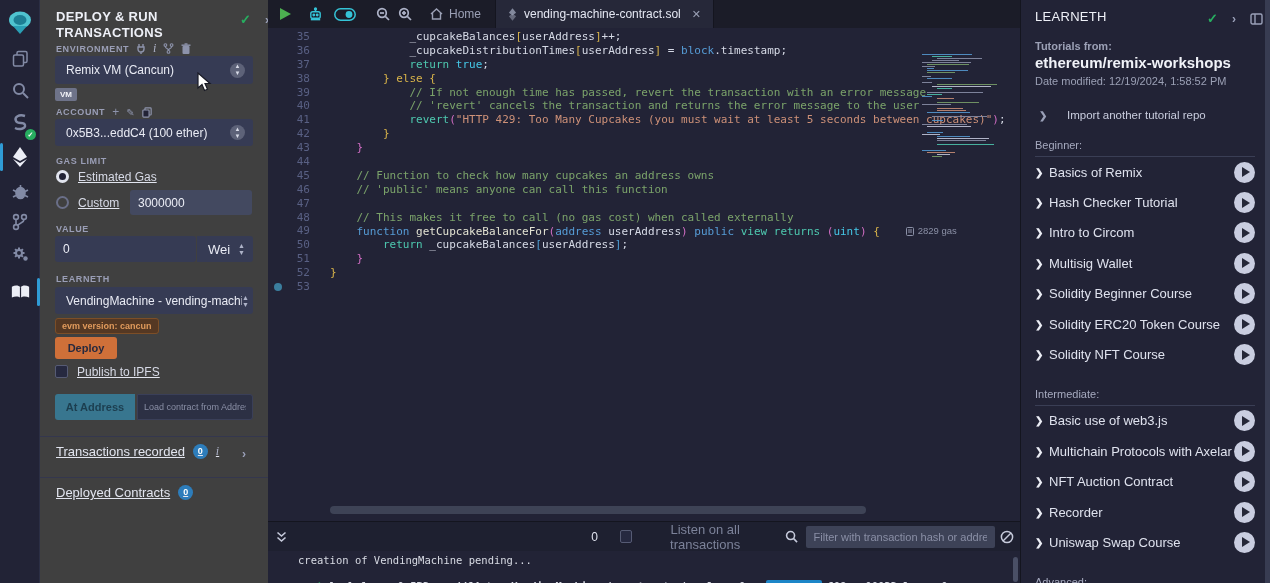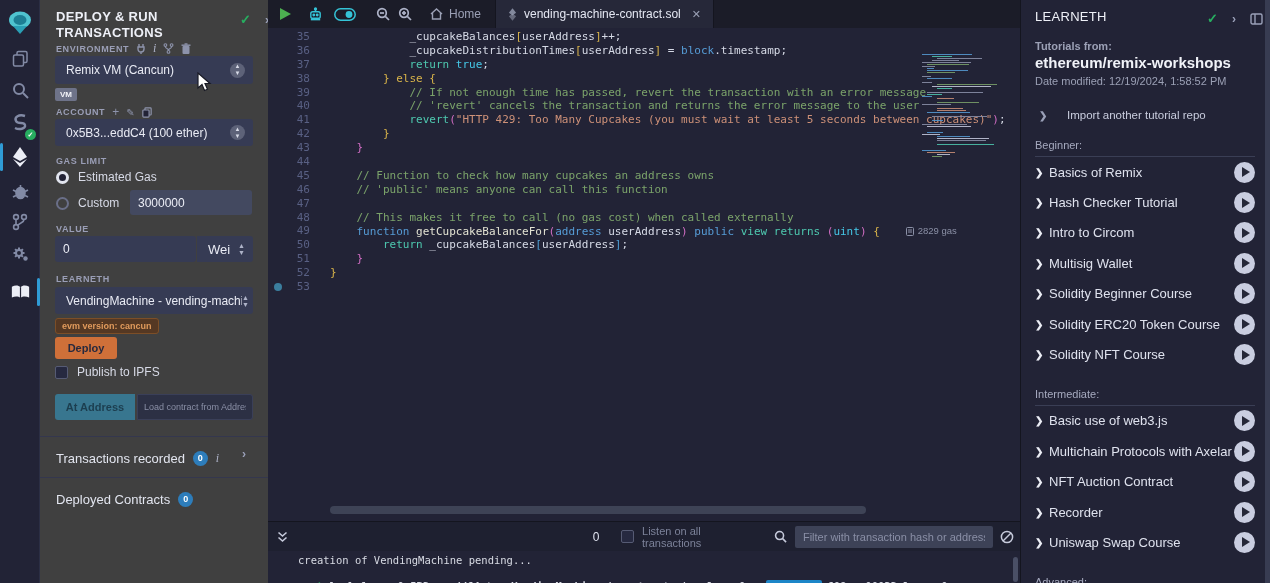--- a/index.html
+++ b/index.html
@@ -36,21 +36,21 @@
   .radio.sel { border:3.5px solid #e2e5ef; background:#222336; }
   .radio.unsel { border:2px solid #6a6f88; background:transparent; }
   .inp { background:#434960; border:none; border-radius:3px; color:#eceef6; font-size:12px; padding:0 8px; font-family:"Liberation Sans",sans-serif; }
   .evm-badge { position:absolute; left:15px; background:#553823; border:1px solid #7c4e27; color:#e09a5c; font-size:9px; font-weight:bold; padding:2px 6px; border-radius:3px; }
   .btn-deploy { position:absolute; left:15px; width:62px; height:22px; background:#cf7039; border:none; border-radius:3px; color:#27293d; font-size:11px; font-weight:bold; }
   .chk { width:13px; height:13px; border:1px solid #565b74; border-radius:2px; background:#262940; }
   .btn-ataddr { position:absolute; left:15px; width:80px; height:26px; background:#38768f; border:none; border-radius:3px 0 0 3px; color:rgba(12,28,40,.62); font-size:11px; font-weight:bold; }
   .inp-ataddr { position:absolute; left:97px; width:116px; height:26px; background:#2c3044; border:1px solid #3a3f58; border-radius:0 3px 3px 0; font-size:9px; color:#e6e8f0; padding:0 6px; }
   .inp-ataddr::placeholder { color:#8a8fa6; }
   .sp-div { position:absolute; left:0; width:228px; border-top:1px solid #34374e; }
-  .sect-row { position:absolute; left:16px; display:flex; align-items:center; gap:8px; font-size:13px; color:#e2e5ef; }
+  .sect-row { position:absolute; left:16px; display:flex; align-items:flex-start; gap:8px; font-size:13px; color:#e2e5ef;text-decoration:underline; }
   .count-badge { min-width:15px; height:15px; border-radius:8px; background:#2d7dbb; color:#fff; font-size:9px; font-weight:bold; line-height:15px; text-align:center; padding:0 4px; }
   .info-i { font-family:"Liberation Serif",serif; font-style:italic; font-size:12px; color:#aeb3c8; }
   input::placeholder { color:#8a8fa6; }
 
   
   #editorcol { left:268px; top:0; width:752px; height:583px; background:#222336; }
   #tabbar { position:absolute; left:0; top:0; width:752px; height:28px; background:#1b1c28; display:flex; align-items:center; }
   .tb-ic { display:flex; align-items:center; justify-content:center; height:28px; }
   #hometab { display:flex; align-items:center; gap:6px; color:#9ba0b5; font-size:12px; padding:0 14px; height:28px; }
   #filetab { display:flex; align-items:center; gap:7px; height:28px; background:#262839; border-left:1px solid #14151f; border-right:1px solid #14151f; padding:0 12px; color:#e4e7f2; font-size:12px; }
@@ -63,21 +63,21 @@
   .sg-w { color:#d6dae6; } .sg-kw { color:#569cd6; } .sg-tl { color:#4ec9b0; }
   .sg-cy { color:#45c8e8; } .sg-cm { color:#7ba36a; } .sg-st { color:#ce9178; }
   .sg-by { color:#d9b44a; } .sg-bm { color:#d16dc4; } .sg-bb { color:#4d9fd6; }
   .sg-fn { color:#e2e2d2; }
   .gas-widget { display:inline-flex; align-items:center; gap:4px; margin-left:26px; color:#8b90a6; font-size:9.5px; font-family:"Liberation Sans",sans-serif; }
   #minimap { position:absolute; left:652px; top:24px; width:92px; height:110px; padding-top:2px; }
   #hscroll { position:absolute; left:62px; top:506px; width:536px; height:8px; background:#3e4356; border-radius:4px; }
 
   
   #termbar { position:absolute; left:0; top:521px; width:752px; height:30px; background:#1e2030; border-top:1px solid #14151f; display:flex; align-items:center; }
-  .term-label { color:#7c8299; font-size:11px; }
+  .term-label { color:#7c8299; font-size:13px;text-align:center; }
   #filterinp { width:206px; height:22px; background:#3d4257; border:none; border-radius:2px; color:#dfe2ee; font-size:11px; padding:0 8px; }
   #termout { position:absolute; left:0; top:551px; width:752px; height:32px; background:#222336; overflow:hidden; }
   .term-line { font-family:"DejaVu Sans Mono",monospace; font-size:10.5px; color:#d8dbe4; }
   #term-vscroll { position:absolute; right:2px; top:6px; width:5px; height:25px; background:#4a4f66; border-radius:3px; }
   .btn-debug { position:absolute; left:452px; top:2px; width:56px; height:16px; background:#1d86c8; border:none; border-radius:2px; color:#fff; font-size:9px; }
 
   
   #learneth { left:1020px; top:0; width:250px; height:583px; background:#222336; border-left:1px solid #14151f; }
   .le-head { position:absolute; left:14px; top:9px; font-size:13px; font-weight:normal; letter-spacing:.3px; color:#eef0f7; }
   #le-body { position:absolute; left:0; top:36px; width:244px; padding:0 10px 0 14px; }

